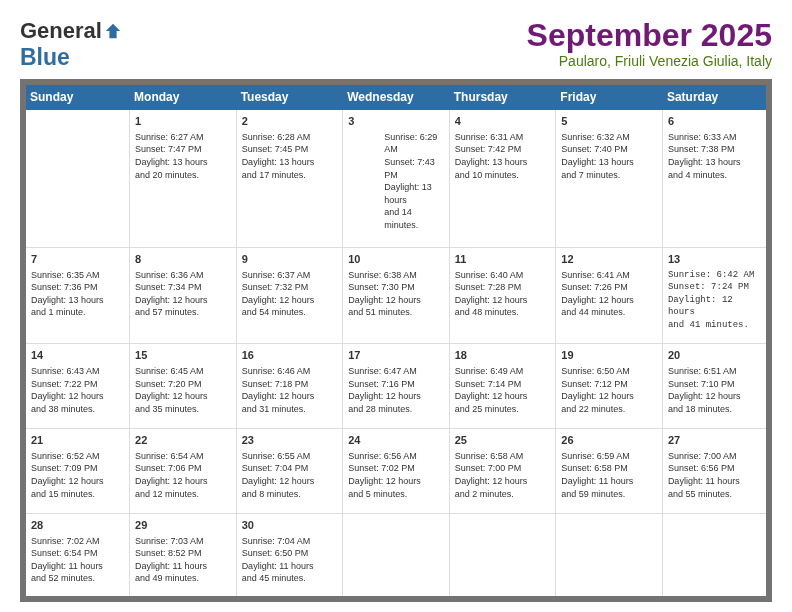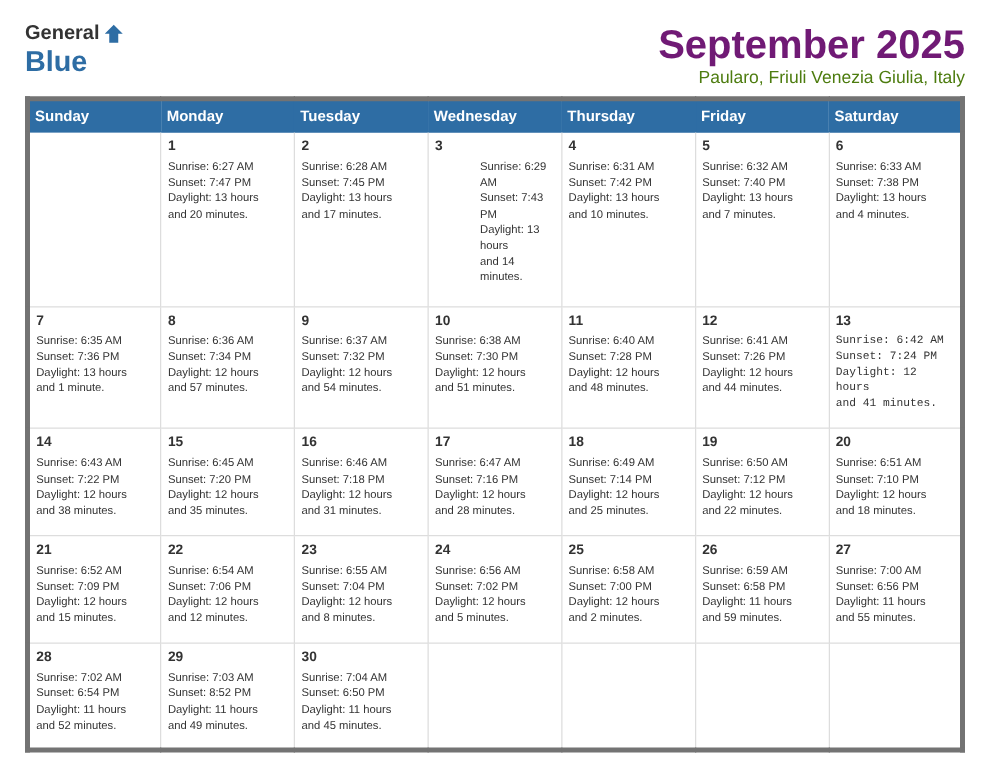--- a/index.html
+++ b/index.html
@@ -26,21 +26,21 @@
     .logo {
       display: flex;
       flex-direction: column;
       align-items: flex-start;
     }
     .logo-text {
       display: flex;
       align-items: center;
     }
     .logo-general {
-      font-size: 16px;
+      font-size: 22px;
       font-weight: bold;
       color: #333;
     }
     .logo-blue {
       font-size: 23px;
       font-weight: bold;
       color: #2e6da4;
     }
     .logo-icon {
       width: 18px;
@@ -56,21 +56,21 @@
       color: #701a75;
       line-height: 1.1;
     }
     .subtitle {
       font-size: 14px;
       color: #4d7c0f;
       font-weight: normal;
     }
     .calendar {
       flex: 1;
-      border: 4px solid #737373;
+      border: 6px solid #737373;
       border-collapse: collapse;
       width: 100%;
       table-layout: fixed;
     }
     .calendar th {
       background-color: #2e6da4;
       color: #fff;
       font-size: 12px;
       font-weight: bold;
       padding: 5px 4px;

